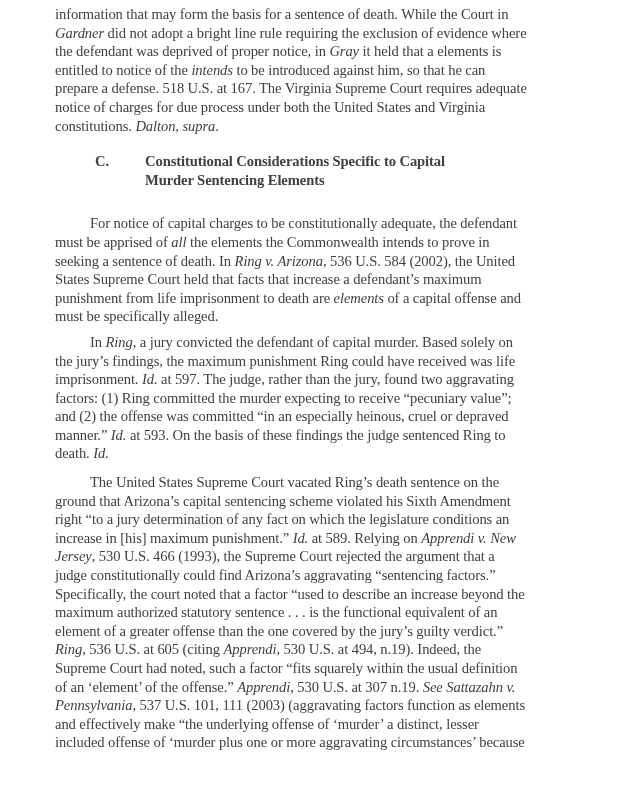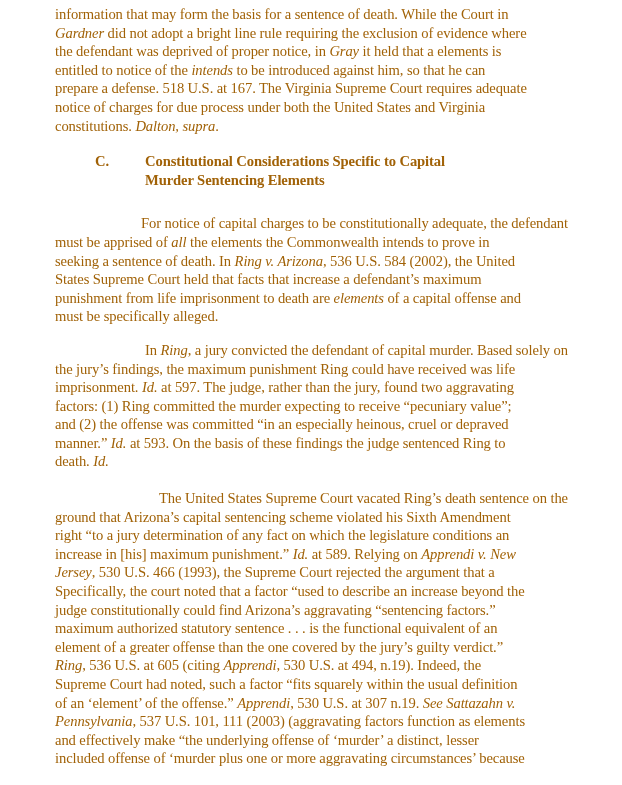--- a/index.html
+++ b/index.html
@@ -5,54 +5,54 @@
   html, body {
     margin: 0;
     padding: 0;
     background: #ffffff;
   }
   .page {
     position: relative;
     width: 622px;
     height: 785px;
     background: #ffffff;
-    color: #a16207;
+    color: #404040;
     font-family: "Liberation Serif", serif;
     font-size: 14.6px;
     line-height: 18.6px;
     letter-spacing: -0.1px;
     box-sizing: border-box;
-    padding: 5px 54px 0 55px;
+    padding: 5px 29px 0 55px;
     overflow: hidden;
   }
   .para { margin: 0; }
   .line {
     white-space: nowrap;
     height: 18.6px;
   }
-  .line.indent { padding-left: 35px; text-align: right; }
+  .line.indent { padding-left: 35px; }
   .it { font-style: italic; }
   .heading {
     display: flex;
     font-weight: bold;
     margin-left: 40px;
   }
   .heading-number {
     flex: 0 0 50px;
     width: 50px;
   }
   .heading-line {
     white-space: nowrap;
     height: 18.6px;
   }
   
   .b1 { margin-top: 17px; }
   .b2 { margin-top: 25px; }
-  .b3 { margin-top: 15px; }
-  .b4 { margin-top: 18px; }
+  .b3 { margin-top: 7px; }
+  .b4 { margin-top: 10px; }
 </style>
 </head>
 <body>
 
 <div class="page">
     <div class="para b0">
       <div class="line"><span>information that may form the basis for a sentence of death. While the Court in</span></div>
       <div class="line"><span class="it">Gardner</span><span> did not adopt a bright line rule requiring the exclusion of evidence where</span></div>
       <div class="line"><span>the defendant was deprived of proper notice, in </span><span class="it">Gray</span><span> it held that a elements is</span></div>
       <div class="line"><span>entitled to notice of the </span><span class="it">intends</span><span> to be introduced against him, so that he can</span></div>
@@ -83,22 +83,22 @@
       <div class="line"><span>and (2) the offense was committed “in an especially heinous, cruel or depraved</span></div>
       <div class="line"><span>manner.” </span><span class="it">Id.</span><span> at 593. On the basis of these findings the judge sentenced Ring to</span></div>
       <div class="line"><span>death. </span><span class="it">Id.</span></div>
     </div>
     <div class="para b4">
       <div class="line indent"><span>The United States Supreme Court vacated Ring’s death sentence on the</span></div>
       <div class="line"><span>ground that Arizona’s capital sentencing scheme violated his Sixth Amendment</span></div>
       <div class="line"><span>right “to a jury determination of any fact on which the legislature conditions an</span></div>
       <div class="line"><span>increase in [his] maximum punishment.” </span><span class="it">Id.</span><span> at 589. Relying on </span><span class="it">Apprendi v. New</span></div>
       <div class="line"><span class="it">Jersey</span><span>, 530 U.S. 466 (1993), the Supreme Court rejected the argument that a</span></div>
+      <div class="line"><span>judge constitutionally could find Arizona’s aggravating “sentencing factors.”</span></div>
       <div class="line"><span>Specifically, the court noted that a factor “used to describe an increase beyond the</span></div>
-      <div class="line"><span>judge constitutionally could find Arizona’s aggravating “sentencing factors.”</span></div>
       <div class="line"><span>maximum authorized statutory sentence . . . is the functional equivalent of an</span></div>
       <div class="line"><span>element of a greater offense than the one covered by the jury’s guilty verdict.”</span></div>
       <div class="line"><span class="it">Ring</span><span>, 536 U.S. at 605 (citing </span><span class="it">Apprendi</span><span>, 530 U.S. at 494, n.19). Indeed, the</span></div>
       <div class="line"><span>Supreme Court had noted, such a factor “fits squarely within the usual definition</span></div>
       <div class="line"><span>of an ‘element’ of the offense.” </span><span class="it">Apprendi</span><span>, 530 U.S. at 307 n.19. </span><span class="it">See Sattazahn v.</span></div>
       <div class="line"><span class="it">Pennsylvania</span><span>, 537 U.S. 101, 111 (2003) (aggravating factors function as elements</span></div>
       <div class="line"><span>and effectively make “the underlying offense of ‘murder’ a distinct, lesser</span></div>
       <div class="line"><span>included offense of ‘murder plus one or more aggravating circumstances’ because</span></div>
     </div>
   </div>

